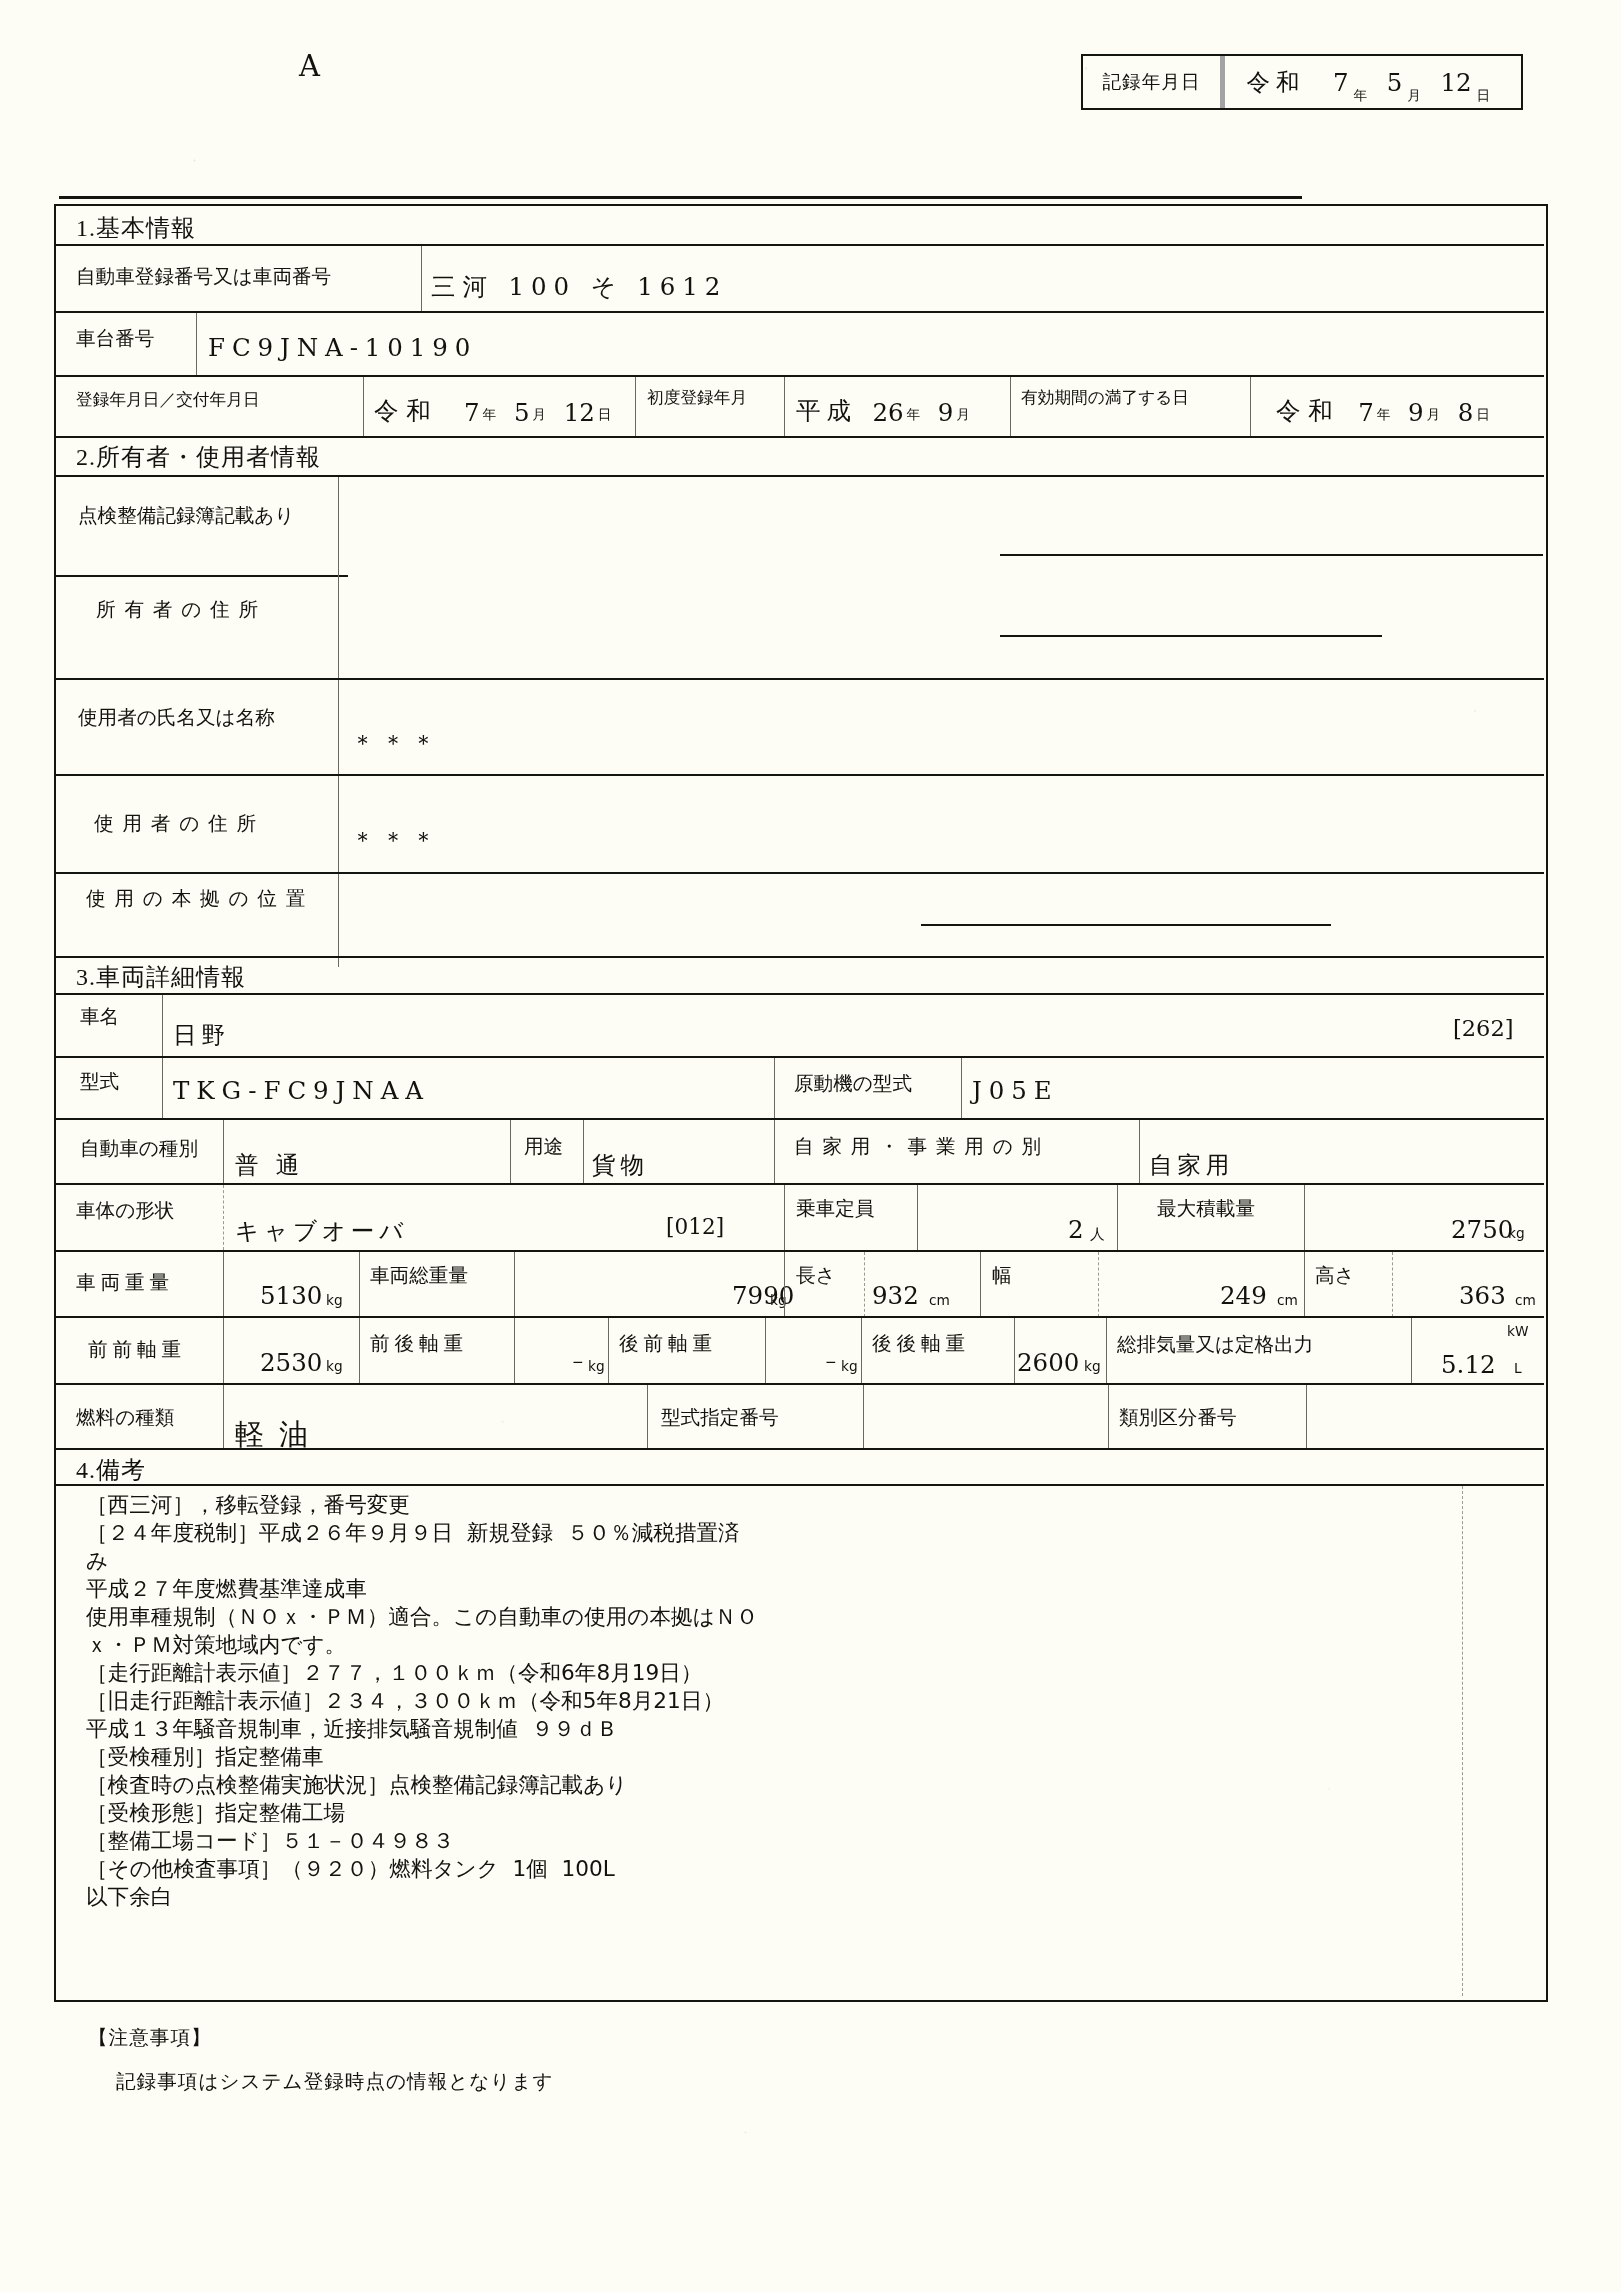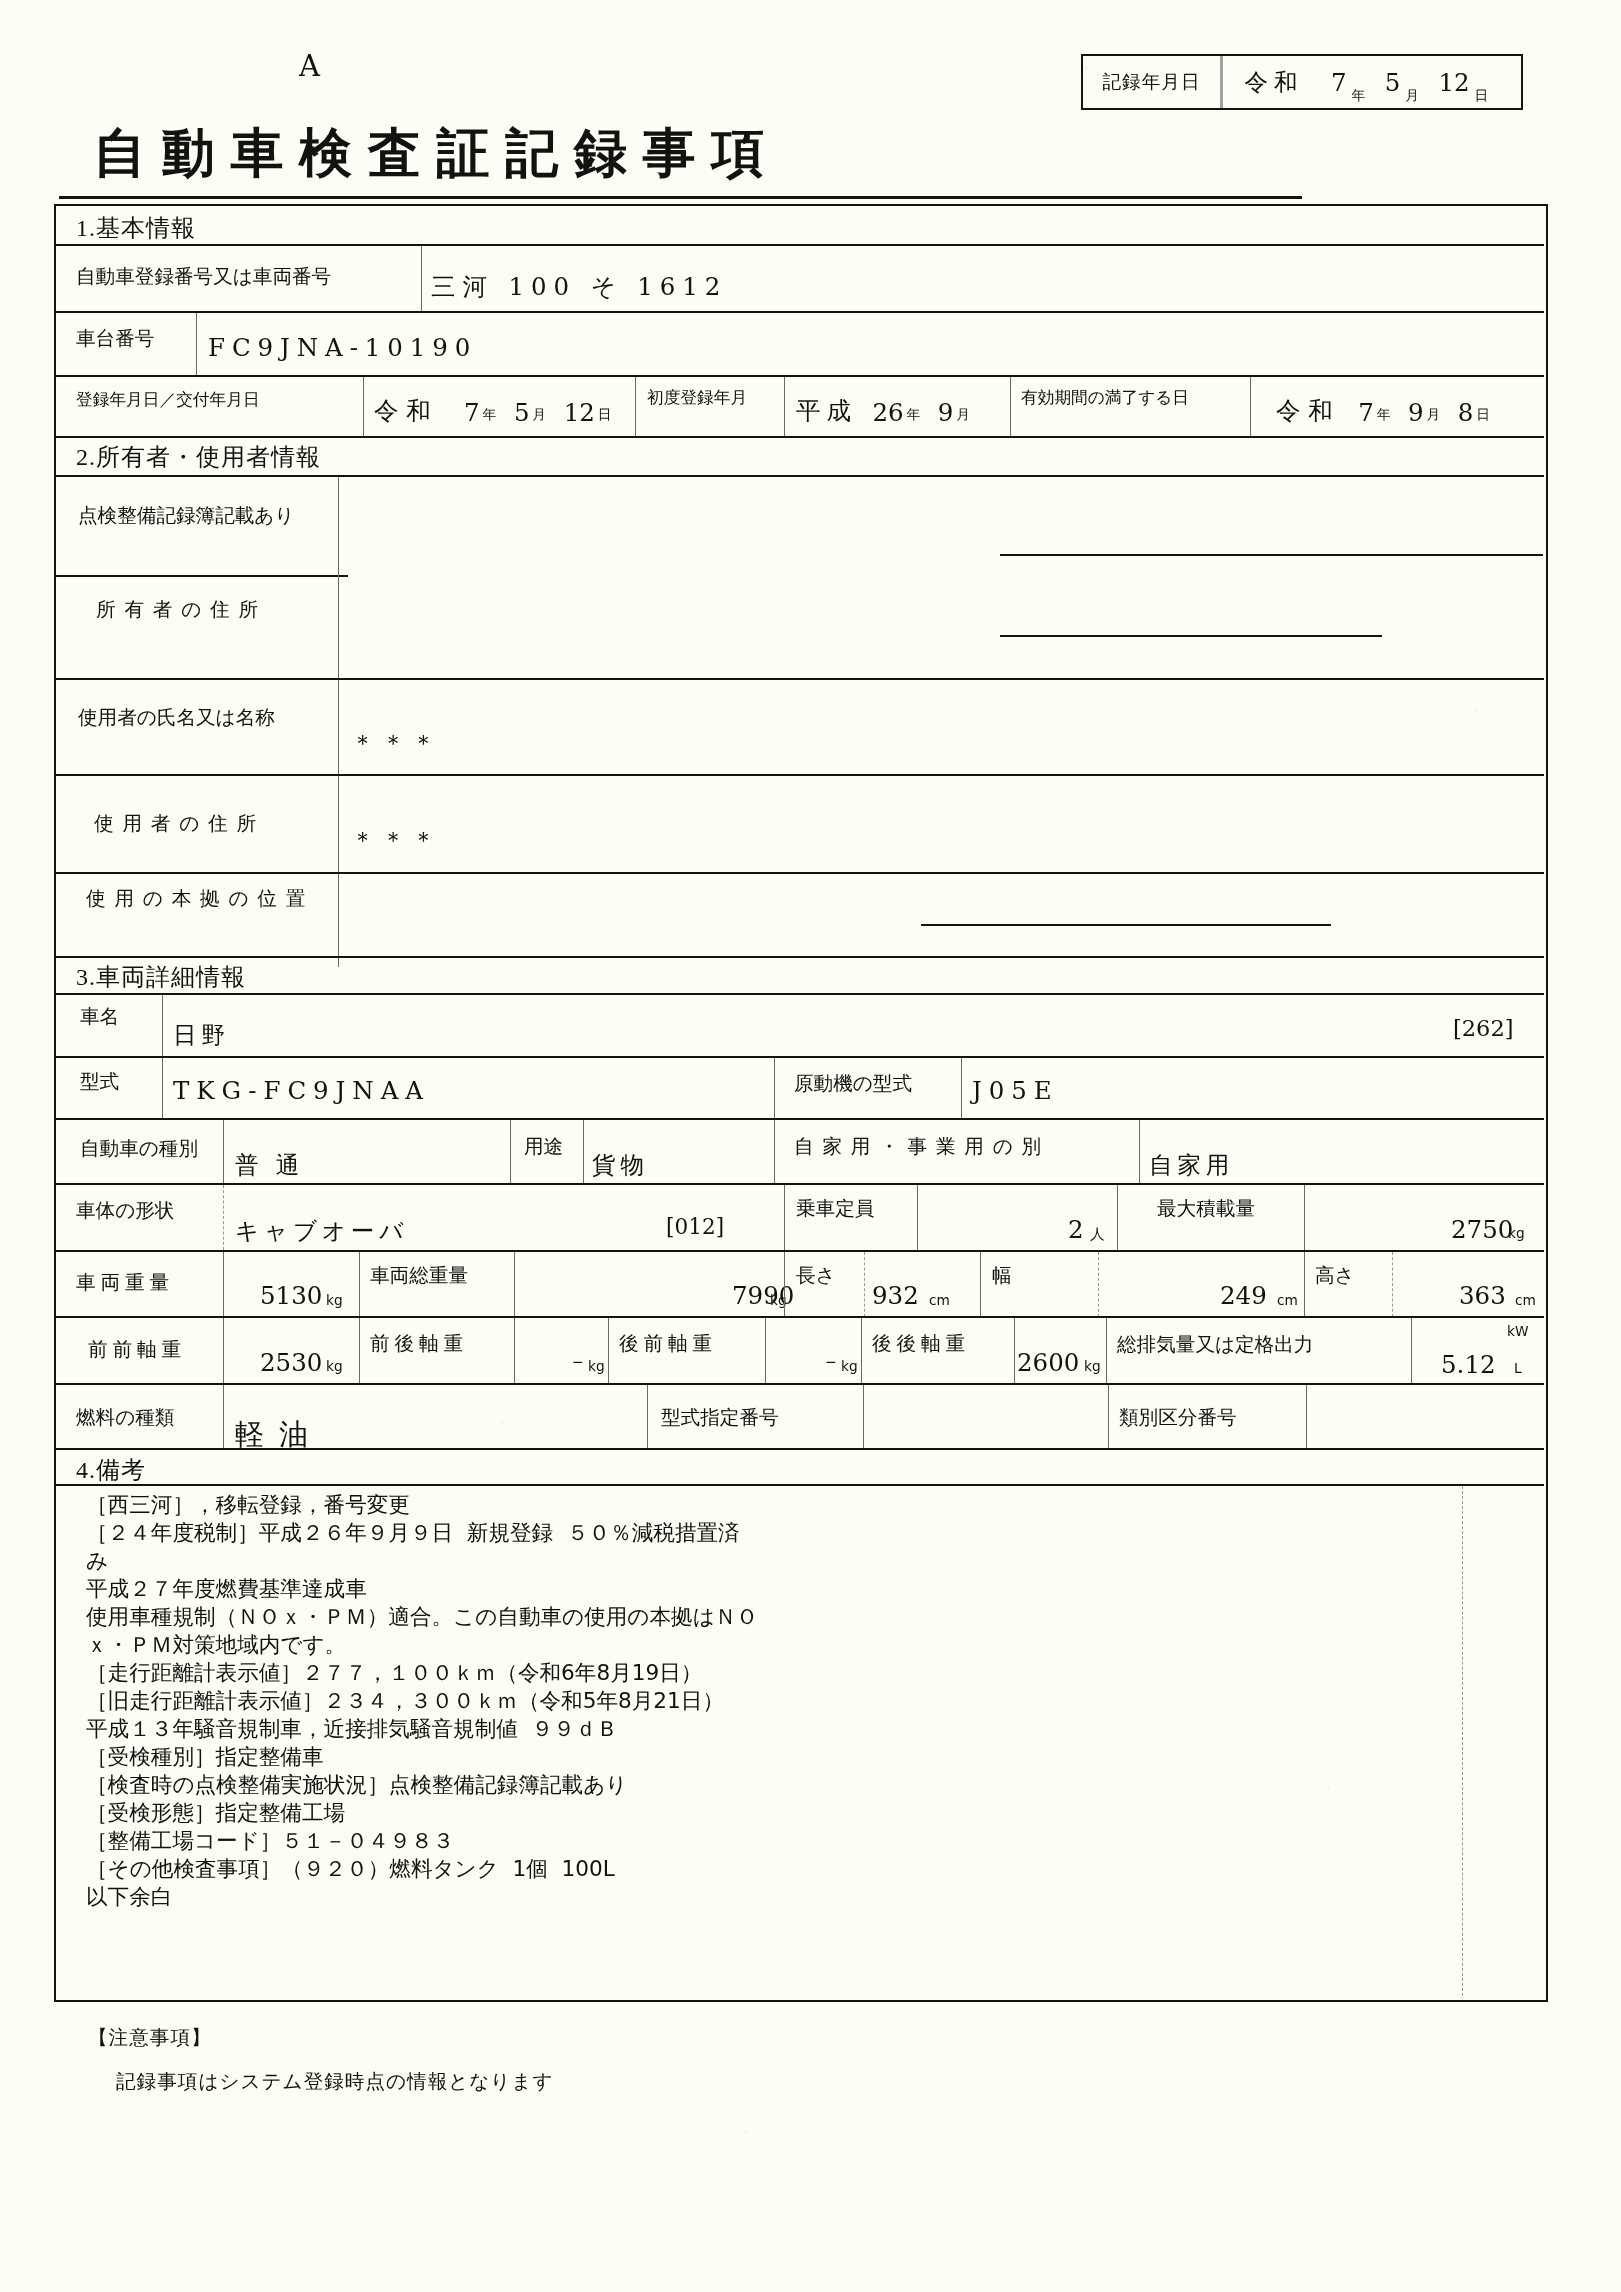--- a/index.html
+++ b/index.html
@@ -24,21 +24,21 @@
       radial-gradient(circle at 46% 93%, rgba(120,120,110,.14) 0 1.2px, transparent 1.3px);
   }
 
   
   #rec-date-box{
     position:absolute;left:1081px;top:54px;width:438px;height:52px;
     border:2px solid #151510;display:flex;align-items:stretch;background:#fdfdf5;
   }
   #rec-date-label{
     width:137px;display:flex;align-items:center;justify-content:center;
-    font-size:18.6px;letter-spacing:1px;border-right:3px solid #a3a3a3;
+    font-size:18.6px;letter-spacing:1px;border-right:5px solid #a3a3a3;
   }
   #rec-date-val{
     flex:1;display:flex;align-items:center;padding-left:21.6px;gap:2px;font-size:23.5px;
   }
   .era{letter-spacing:5.9px;margin-right:25.5px;}
   .numbig{font-size:24.5px;font-family:"DejaVu Serif",serif;}
   .unit{font-size:13.7px;margin:0 17.6px 0 2.9px;align-self:flex-end;padding-bottom:2.9px;}
   .unit.last{margin-right:0;}
 
   #letter-a{position:absolute;left:299px;top:49px;font-size:29px;
@@ -88,21 +88,20 @@
       <span class="era">令和</span>
       <span class="numbig">7</span>
       <span class="unit">年</span>
       <span class="numbig">5</span>
       <span class="unit">月</span>
       <span class="numbig">12</span>
       <span class="unit last">日</span>
     </div>
   </div>
 
-  <div id="doc-title">自動車検査証記録事項</div>
   <div id="title-rule"></div>
 
   <div class="frame" style="left:54px;top:204px;width:1490px;height:1794px;"></div>
 
   <div class="sect-title" style="left:76px;top:212px;">1.基本情報</div>
   <div class="hline" style="left:54px;top:244px;width:1490px;"></div>
 
   <div class="lbl" style="left:76px;top:263px;">自動車登録番号又は車両番号</div>
   <div class="vline" style="left:421px;top:246px;height:65px;"></div>
   <div class="val mono" style="left:431px;top:270px;">三河  100  そ  1612</div>

